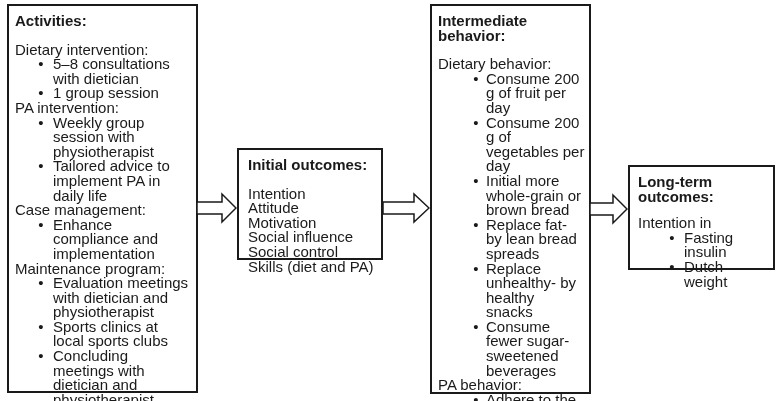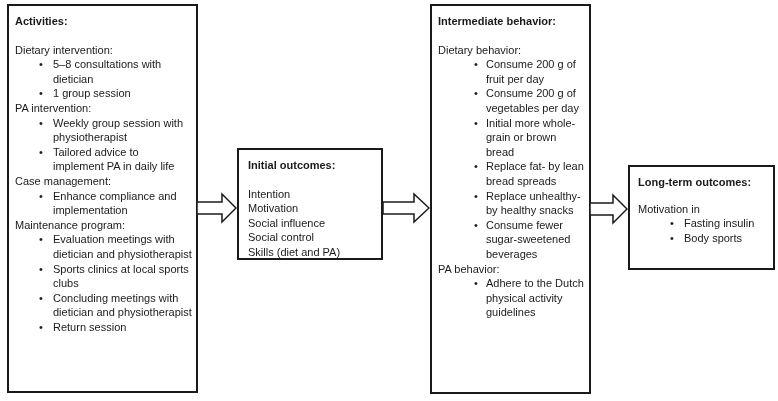--- a/index.html
+++ b/index.html
@@ -2,21 +2,21 @@
 <html><head>
 <meta charset="utf-8">
 <style>
   html, body { margin: 0; padding: 0; background: #ffffff; }
   .canvas {
     position: relative;
     width: 778px;
     height: 401px;
     background: #ffffff;
     font-family: "Liberation Sans", "DejaVu Sans", sans-serif;
-    font-size: 11px;
+    font-size: 15px;
     line-height: 14.6px;
     color: #1a1a1a;
     overflow: hidden;
   }
   .box {
     position: absolute;
     box-sizing: border-box;
     border: 2px solid #1a1a1a;
     background: #ffffff;
     padding: 8px 4px 8px 6px;
@@ -90,20 +90,21 @@
 
   <div class="arrow" style="left:197px; top:192px;">
     <svg width="40" height="32" viewBox="0 0 40 32">
       <polygon points="0,10 25,10 25,2 39,16 25,30 25,22 0,22" fill="#ffffff" stroke="#1a1a1a" stroke-width="1.5"></polygon>
     </svg>
   </div>
 
   <div class="box box-initial" style="left:237px; top:148px; width:146px; height:112px; padding-left:9px;">
     <div class="box-title">Initial outcomes:</div>
     <div class="plain-line">Intention</div>
+    <div class="plain-line">Attitude</div>
     <div class="plain-line">Motivation</div>
     <div class="plain-line">Social influence</div>
     <div class="plain-line">Social control</div>
     <div class="plain-line">Skills (diet and PA)</div>
   </div>
 
   <div class="arrow" style="left:383px; top:192px;">
     <svg width="47" height="32" viewBox="0 0 47 32">
       <polygon points="0,10 31,10 31,2 46,16 31,30 31,22 0,22" fill="#ffffff" stroke="#1a1a1a" stroke-width="1.5"></polygon>
     </svg>
@@ -146,24 +147,24 @@
   </div>
 
   <div class="arrow" style="left:590px; top:193px;">
     <svg width="38" height="32" viewBox="0 0 38 32">
       <polygon points="0,10 23,10 23,2 37,16 23,30 23,22 0,22" fill="#ffffff" stroke="#1a1a1a" stroke-width="1.5"></polygon>
     </svg>
   </div>
 
   <div class="box box-longterm" style="left:628px; top:165px; width:147px; height:105px; padding-left:8px;">
     <div class="box-title" style="margin-bottom:12px;">Long-term outcomes:</div>
-    <div class="plain-line">Motivation in</div>
+    <div class="plain-line">Intention in</div>
     <div class="li">
       <span class="dot">•</span>
       <span class="li-text">Fasting insulin</span>
     </div>
     <div class="li">
       <span class="dot">•</span>
-      <span class="li-text">Body sports</span>
+      <span class="li-text">Dutch weight</span>
     </div>
   </div>
 
 </div>
 
 </body></html>

